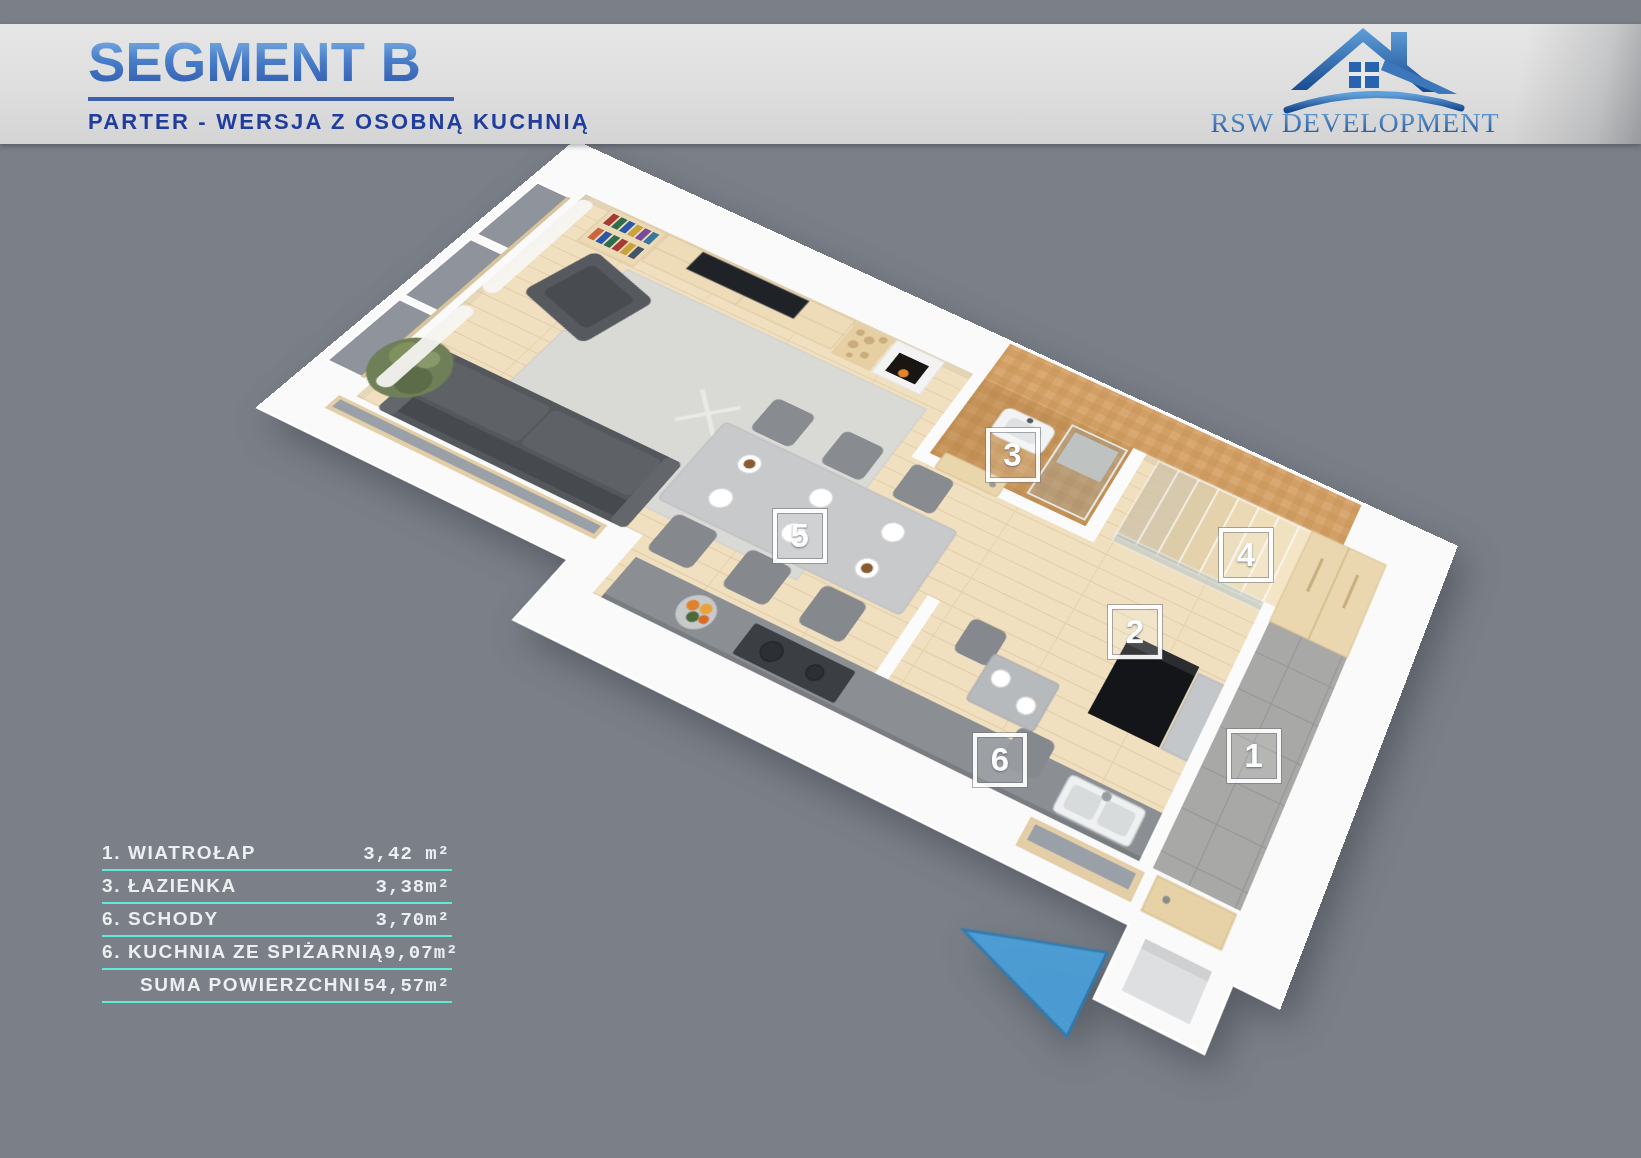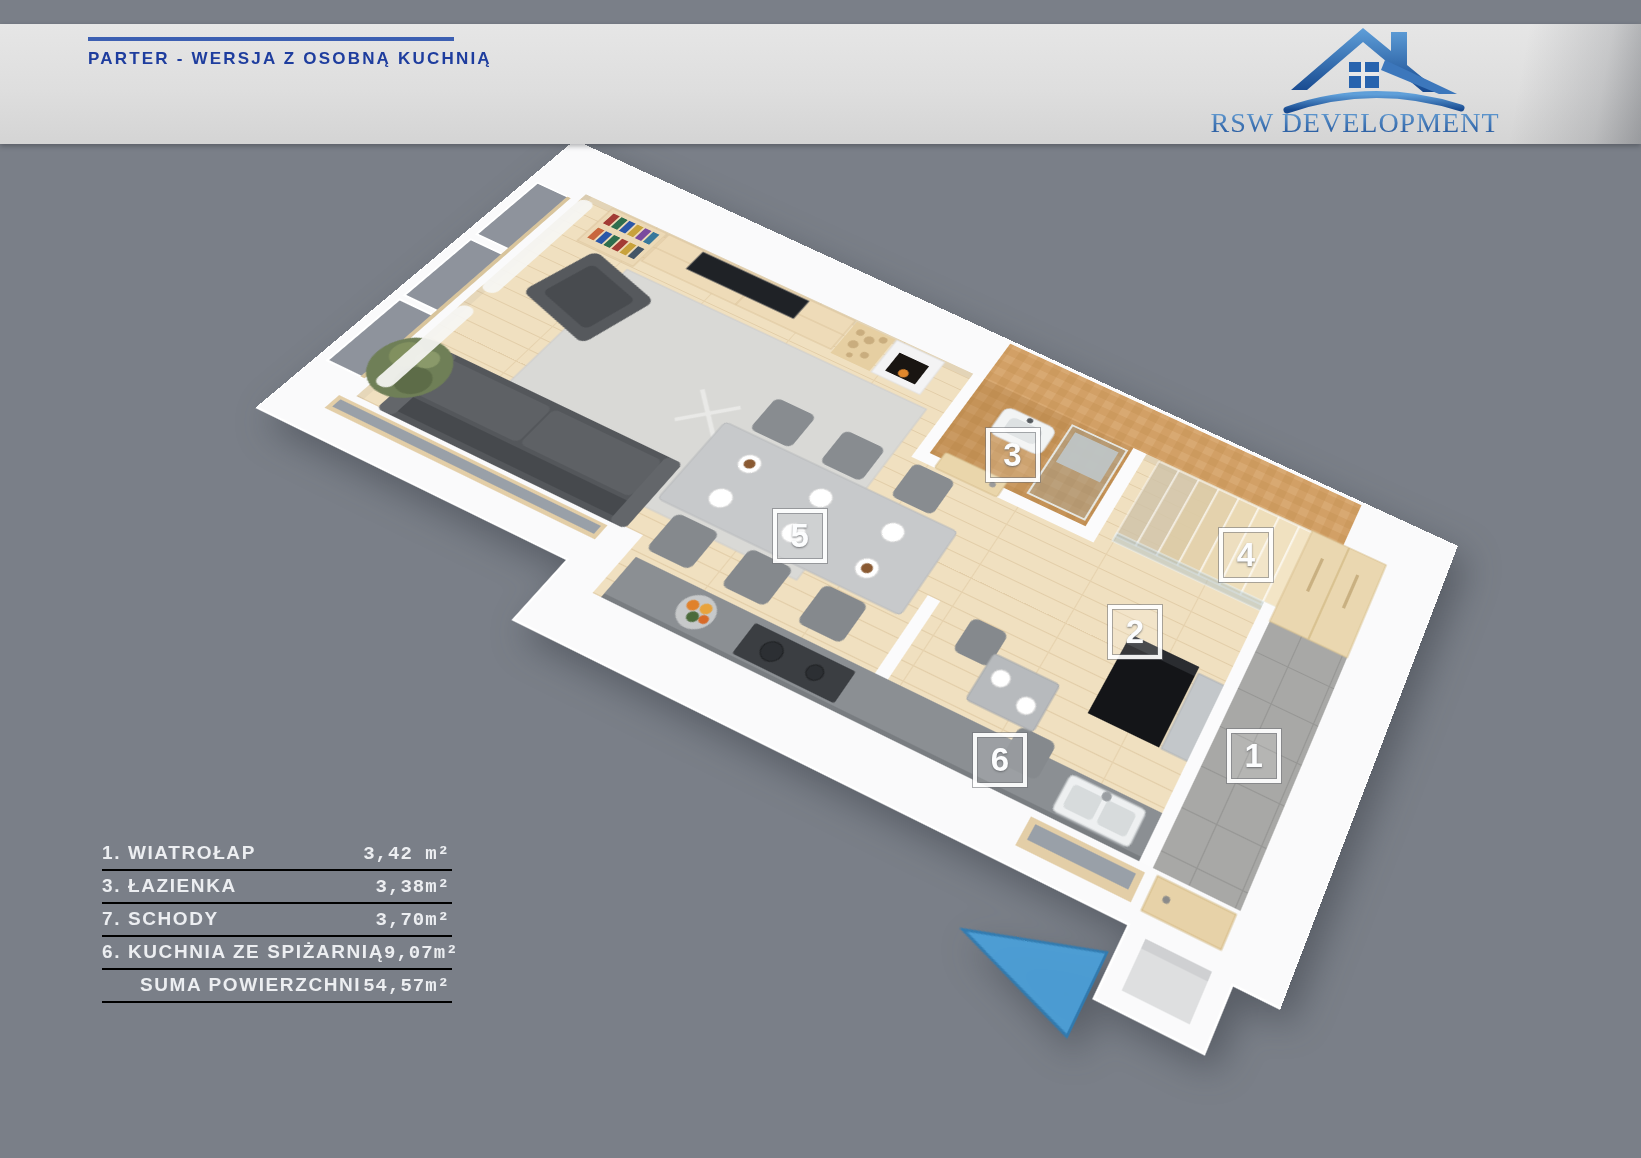--- a/index.html
+++ b/index.html
@@ -22,21 +22,21 @@
     background:linear-gradient(100deg,rgba(0,0,0,0) 40%,rgba(70,74,82,.18) 78%,rgba(70,74,82,.42) 100%);
   }
   .title-block{position:absolute;left:88px;top:32px;z-index:3;}
   .page-title{
     font-size:56px;font-weight:700;letter-spacing:0;line-height:60px;margin:0;
     background:linear-gradient(180deg,#85b9ea 0%,#4a7fc9 45%,#2d57ab 100%);
     -webkit-background-clip:text;background-clip:text;color:transparent;
   }
   .title-underline{width:366px;height:4px;background:#3c5fb2;margin-top:5px;}
   .page-subtitle{
-    margin-top:8px;font-size:17px;font-weight:700;color:#1e3d9e;letter-spacing:2.2px;
+    margin-top:8px;font-size:22px;font-weight:700;color:#1e3d9e;letter-spacing:2.2px;
   }
   .logo{position:absolute;left:1195px;top:20px;width:318px;height:118px;z-index:3;}
 
   
   .plan-wrap{
     position:absolute;inset:0;z-index:1;
     filter:drop-shadow(10px 16px 18px rgba(38,42,50,.40));
   }
   #plan-board{
     position:absolute;left:0;top:0;width:980px;height:560px;
@@ -52,38 +52,39 @@
     border:4px solid rgba(255,255,255,.92);
     box-shadow:0 0 0 1px rgba(110,112,116,.55), inset 0 0 0 1px rgba(110,112,116,.55);
     color:#fcfdfe;font-size:33px;font-weight:700;
     text-shadow:0 1px 2px rgba(90,92,96,.8);
   }
 
   
   .legend{position:absolute;left:102px;top:842px;width:350px;z-index:5;}
   .legend-row{
     display:flex;justify-content:space-between;align-items:baseline;
-    border-bottom:2px solid #000000;margin-bottom:4px;padding:0 2px 4px 0;
+    border-bottom:2px solid #5eead4;margin-bottom:4px;padding:0 2px 4px 0;
   }
   .legend-label{
     font-size:19px;font-weight:700;color:#eceef1;letter-spacing:1.6px;white-space:nowrap;
   }
   .legend-area{
     font-size:19px;font-weight:700;color:#eceef1;letter-spacing:1px;white-space:nowrap;font-family:Liberation Mono, monospace;
   }
   .legend-row.total .legend-label{padding-left:38px;}
 </style>
 </head>
 <body>
 
 <div id="stage">
 
   <div class="band"></div>
 
   <div class="title-block">
+    <div class="page-title">SEGMENT B</div>
     <div class="title-underline"></div>
     <div class="page-subtitle">PARTER - WERSJA Z OSOBNĄ KUCHNIĄ</div>
   </div>
 
   <div class="logo">
     <svg viewBox="0 0 318 118">
       <defs>
         <linearGradient id="lg1" x1="0" y1="0" x2="0" y2="1">
           <stop offset="0" stop-color="#5f9fd9"></stop>
             <stop offset="1" stop-color="#17498f"></stop>
@@ -325,21 +326,21 @@
   <div class="legend">
       <div class="legend-row">
         <span class="legend-label">1. WIATROŁAP</span>
         <span class="legend-area">3,42 m²</span>
       </div>
       <div class="legend-row">
         <span class="legend-label">3. ŁAZIENKA</span>
         <span class="legend-area">3,38m²</span>
       </div>
       <div class="legend-row">
-        <span class="legend-label">7. SCHODY</span>
+        <span class="legend-label">6. SCHODY</span>
         <span class="legend-area">3,70m²</span>
       </div>
       <div class="legend-row">
         <span class="legend-label">6. KUCHNIA ZE SPIŻARNIĄ</span>
         <span class="legend-area">9,07m²</span>
       </div>
       <div class="legend-row total">
         <span class="legend-label">SUMA POWIERZCHNI</span>
         <span class="legend-area">54,57m²</span>
       </div>

